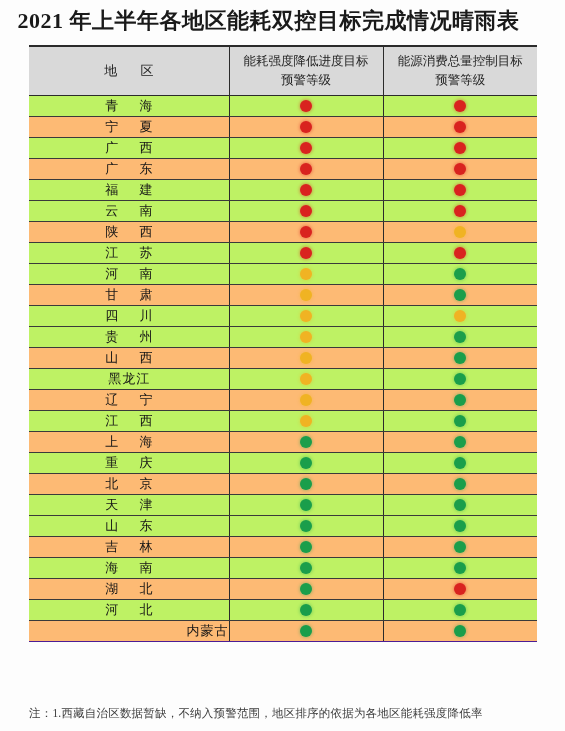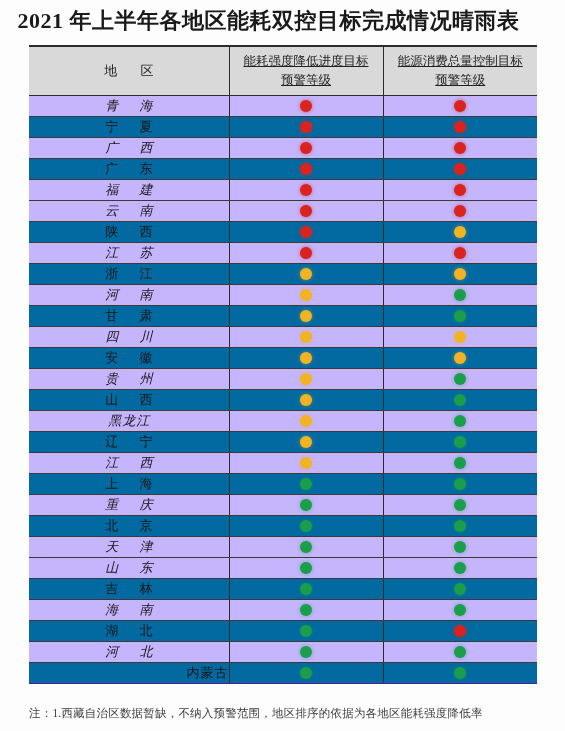--- a/index.html
+++ b/index.html
@@ -66,25 +66,25 @@
     color: #222;
     line-height: 1.55;
     border-top: 2px solid #2b2b2b;
     border-bottom: 1px solid #2b2b2b;
   }
   table.matrix th.th-region {
     letter-spacing: 10px;
     text-indent: 10px;
     font-size: 13px;
   }
-  table.matrix th + th { border-left: 1px solid #2b2b2b; text-decoration: underline; }
+  table.matrix th + th { border-left: 1px solid #2b2b2b; }
 
   table.matrix tbody tr { height: 20.2px; }
-  table.matrix tbody tr.odd  td { background: #c4b5fd; font-style: italic; }
-  table.matrix tbody tr.even td { background: #0369a1; }
+  table.matrix tbody tr.odd  td { background: #bef264; }
+  table.matrix tbody tr.even td { background: #fdba74; }
   table.matrix tbody tr:last-child td { border-bottom: 1px solid #4c1d95; text-align: right; }
 
   td.region {
     font-size: 13px;
     color: #161616;
     letter-spacing: 9px;
     text-indent: 9px;
     line-height: 20px;
     white-space: nowrap;
   }
@@ -245,33 +245,20 @@
               <div class="dot-cell">
                 <span class="dot red"></span>
               </div>
             </td>
             <td class="sig">
               <div class="dot-cell">
                 <span class="dot red"></span>
               </div>
             </td>
           </tr>
-          <tr class="even">
-            <td class="region">浙  江</td>
-            <td class="sig">
-              <div class="dot-cell">
-                <span class="dot yellow"></span>
-              </div>
-            </td>
-            <td class="sig">
-              <div class="dot-cell">
-                <span class="dot yellow"></span>
-              </div>
-            </td>
-          </tr>
           <tr class="odd">
             <td class="region">河  南</td>
             <td class="sig">
               <div class="dot-cell">
                 <span class="dot yellow"></span>
               </div>
             </td>
             <td class="sig">
               <div class="dot-cell">
                 <span class="dot green"></span>
@@ -286,33 +273,20 @@
               </div>
             </td>
             <td class="sig">
               <div class="dot-cell">
                 <span class="dot green"></span>
               </div>
             </td>
           </tr>
           <tr class="odd">
             <td class="region">四  川</td>
-            <td class="sig">
-              <div class="dot-cell">
-                <span class="dot yellow"></span>
-              </div>
-            </td>
-            <td class="sig">
-              <div class="dot-cell">
-                <span class="dot yellow"></span>
-              </div>
-            </td>
-          </tr>
-          <tr class="even">
-            <td class="region">安  徽</td>
             <td class="sig">
               <div class="dot-cell">
                 <span class="dot yellow"></span>
               </div>
             </td>
             <td class="sig">
               <div class="dot-cell">
                 <span class="dot yellow"></span>
               </div>
             </td>

